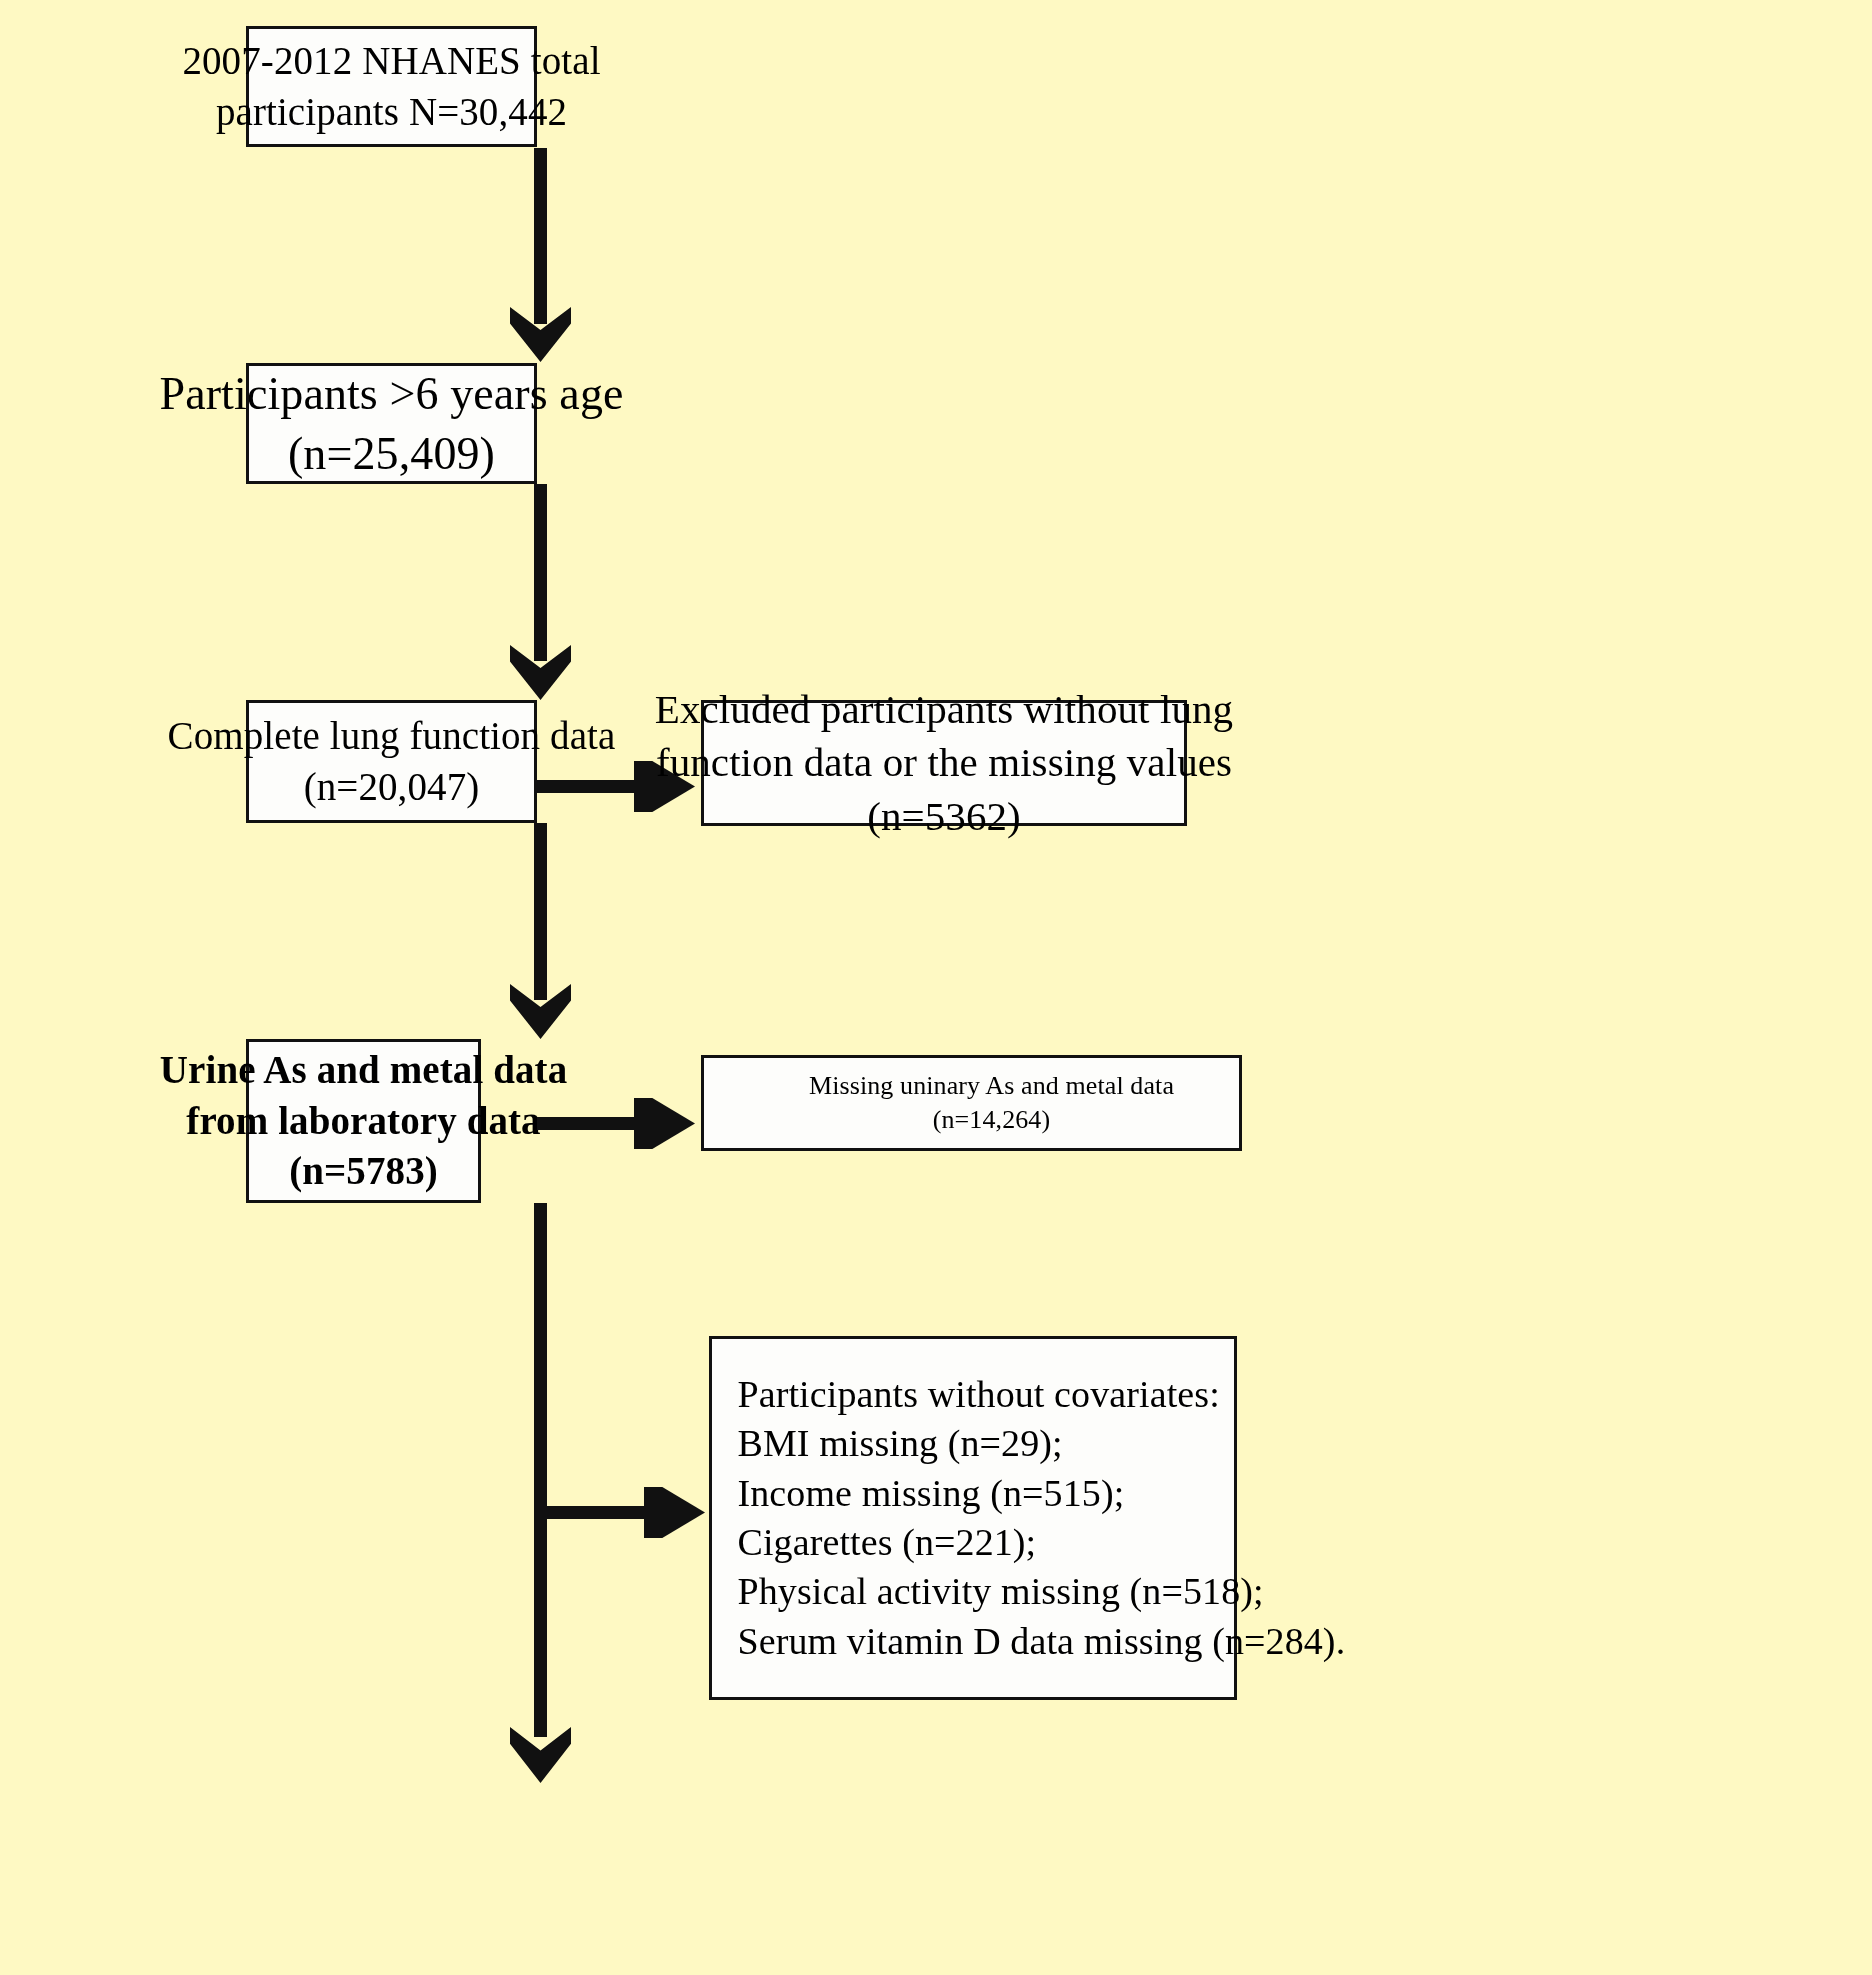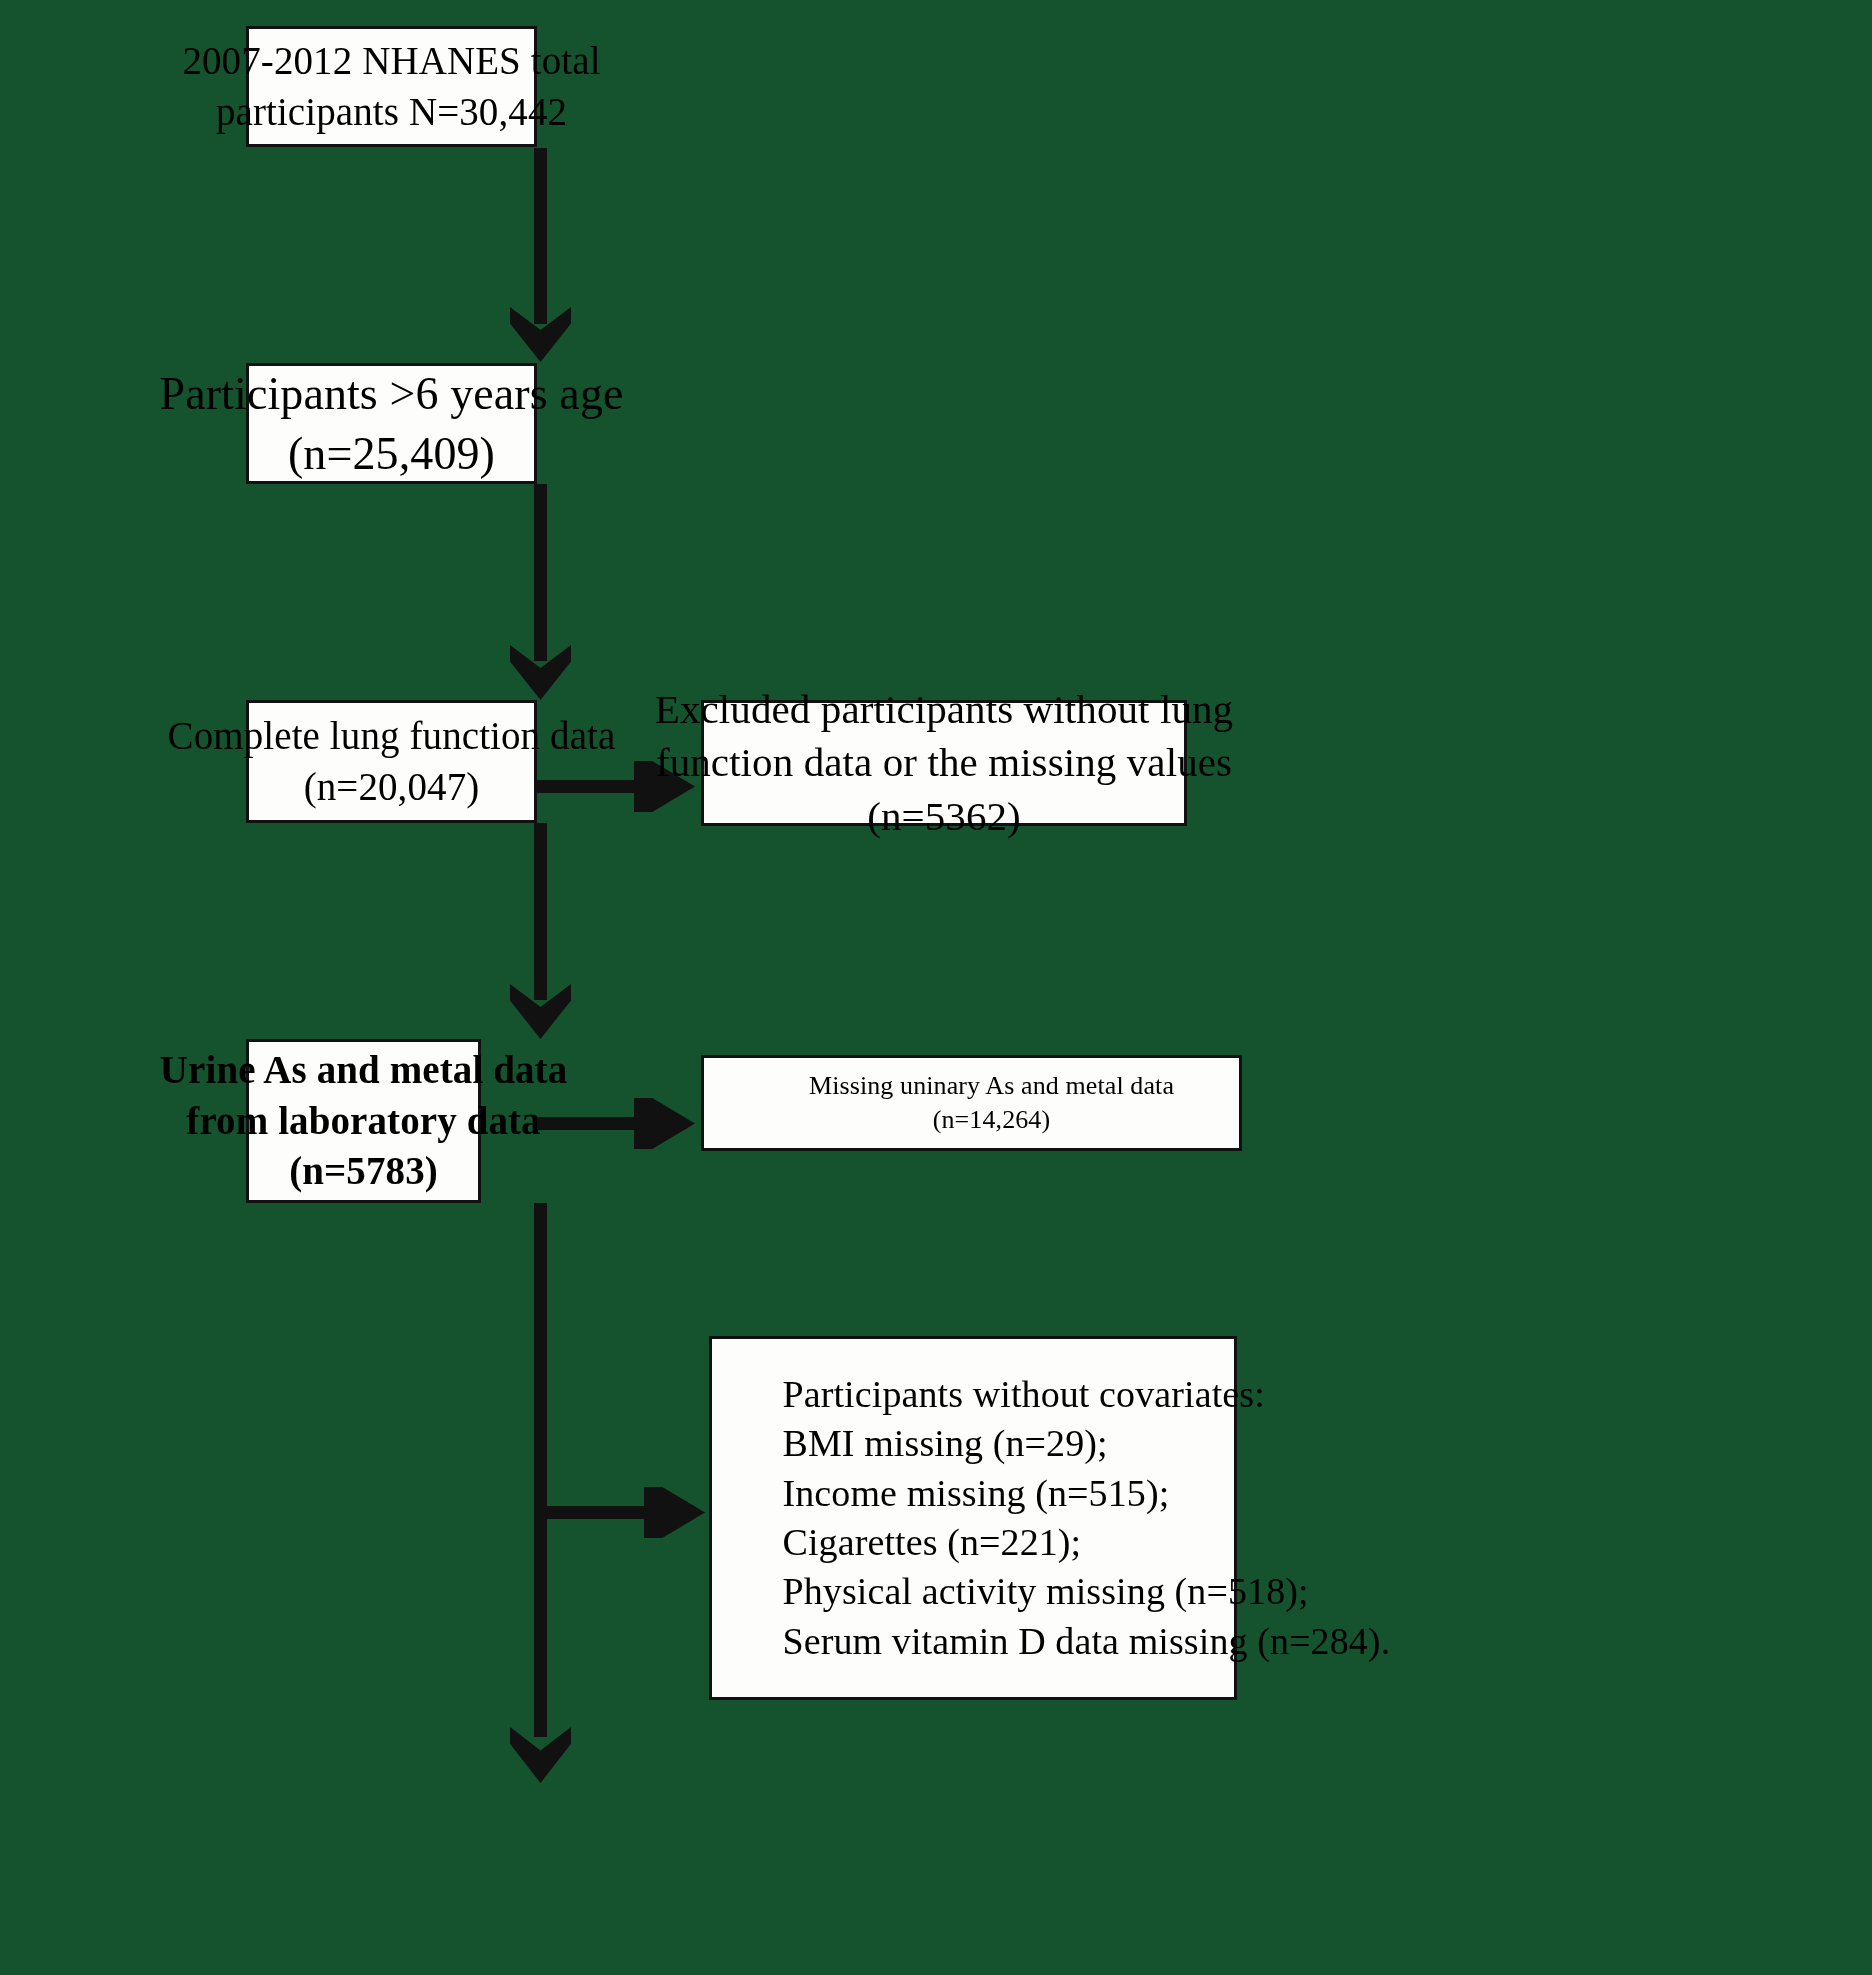--- a/index.html
+++ b/index.html
@@ -1,34 +1,34 @@
 <!DOCTYPE html>
 <html style="font-size:9.7px"><head>
 <meta charset="utf-8">
 <style>
   html,body{margin:0;padding:0;background:#ffffff;}
   body{font-family:"Liberation Serif","DejaVu Serif",serif;color:#000;}
-  #root{position:relative;width:1872px;height:1975px;background:#14532d;overflow:hidden;}
+  #root{position:relative;width:1872px;height:1975px;background:#fef9c3;overflow:hidden;}
 
   .node{
     position:absolute;
     box-sizing:border-box;
     border:3px solid #111;
     background:#fdfdfb;
     display:flex;
     flex-direction:column;
     align-items:center;
     justify-content:center;
     line-height:1.30;
     font-size:38px;
     letter-spacing:0.1px;
   }
   .node .ln{display:block;white-space:pre;}
   .node.left-align{align-items:flex-start;padding-left:25.5px;}
-  .node.left-align .ln{text-align:left;margin-left:45px;}
+  .node.left-align .ln{text-align:left;}
 
   
   .vline{position:absolute;background:#111;}
   .hline{position:absolute;background:#111;}
 
   
   .arrow-down{
     position:absolute;
     background:#111;
     clip-path:polygon(0% 0%, 50% 42%, 100% 0%, 100% 30%, 50% 100%, 0% 30%);

